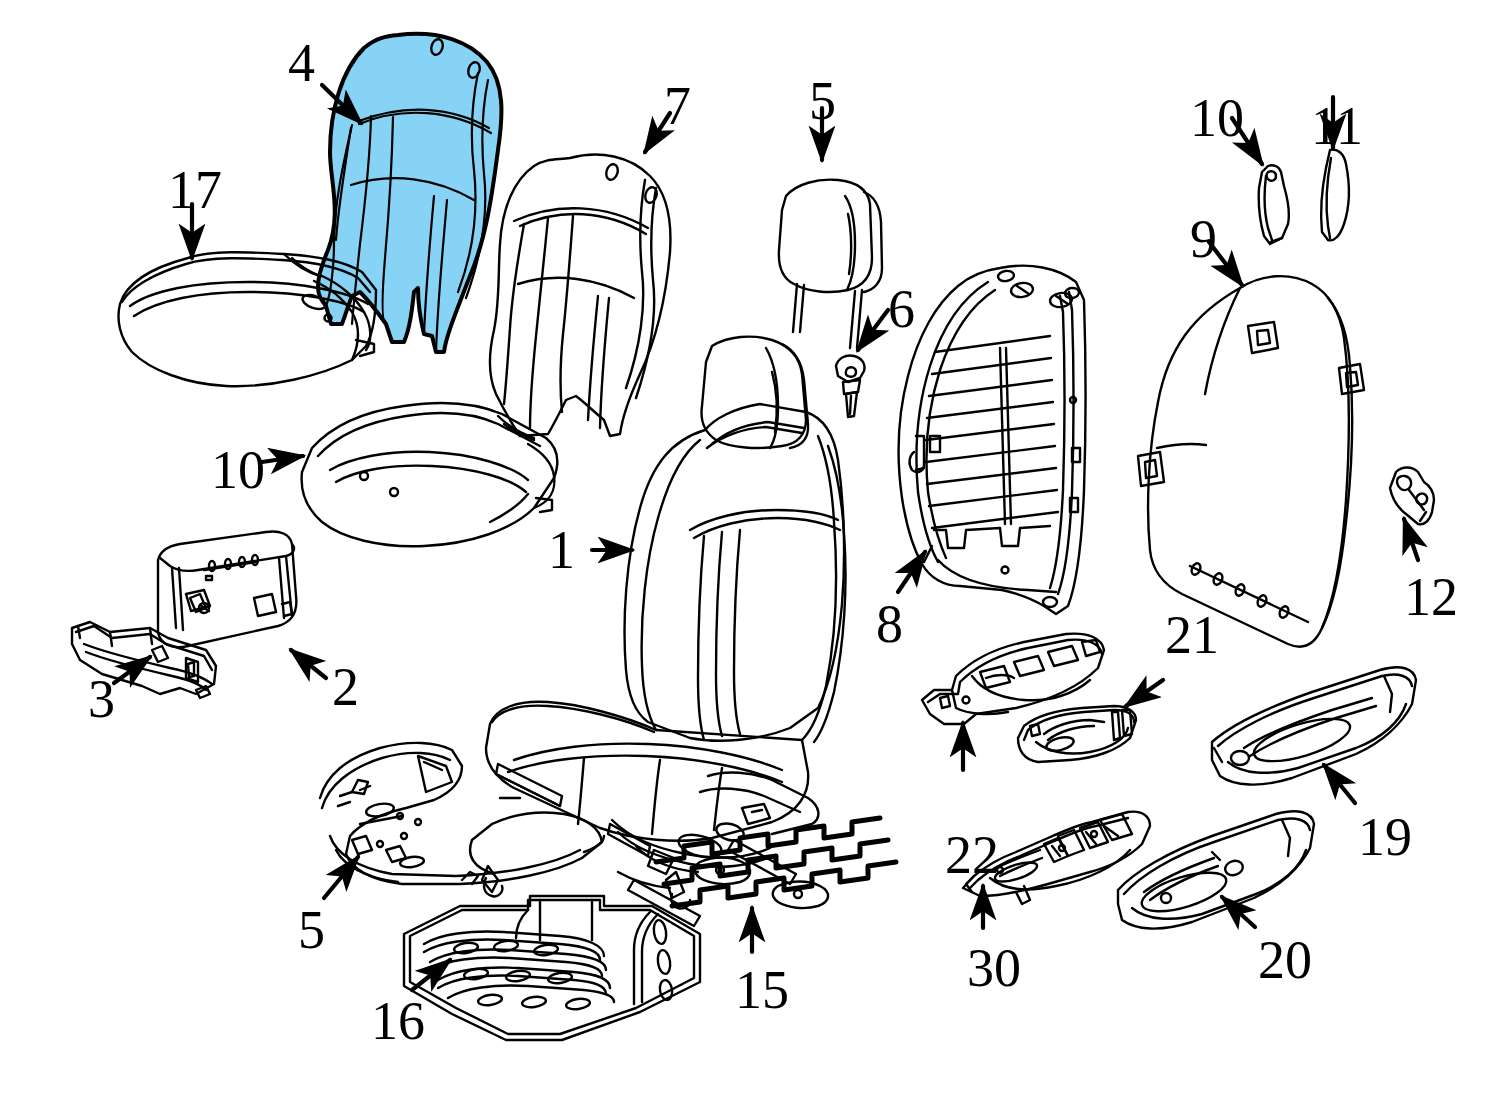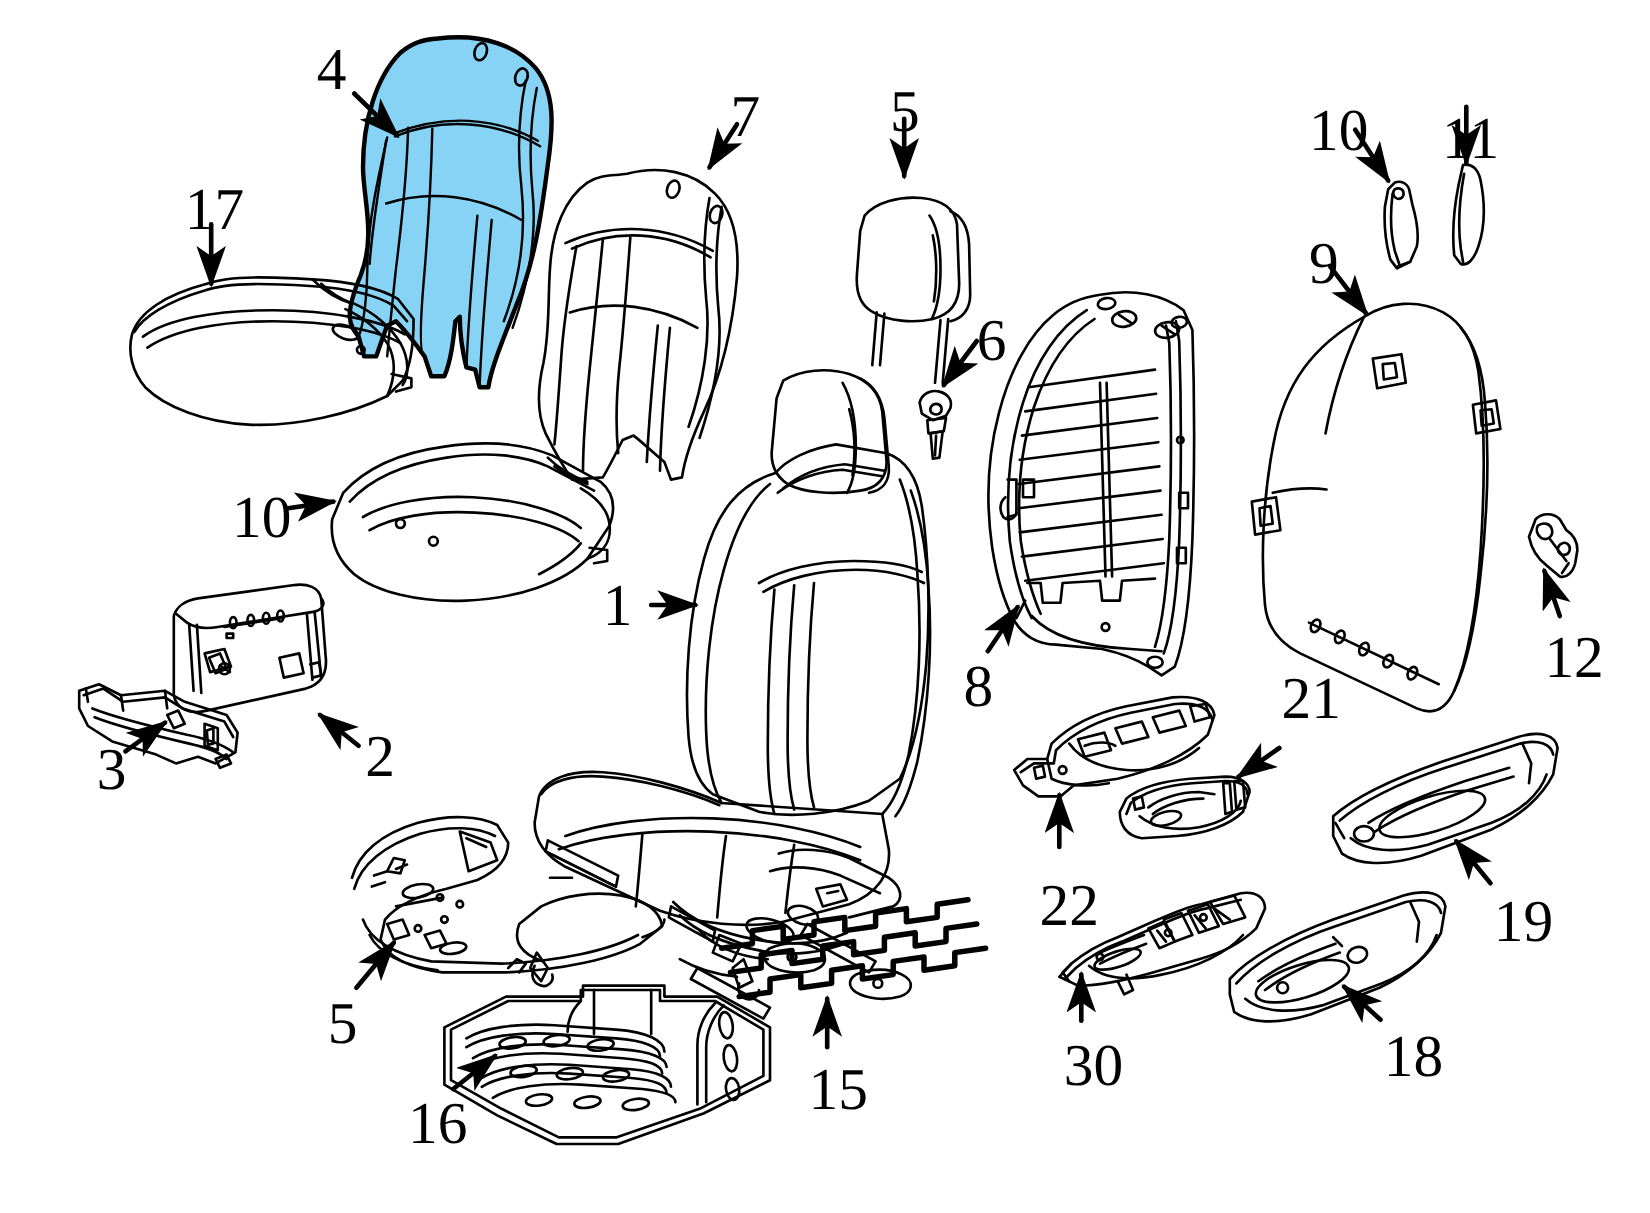--- a/index.html
+++ b/index.html
@@ -536,20 +536,20 @@
       <div class="callout" style="left: 876px; top: 597px;">8</div>
       <div class="callout" style="left: 1190px; top: 212px;">9</div>
       <div class="callout" style="left: 1190px; top: 78px; margin-top: 13px;">10</div>
       <div class="callout" style="left: 1311px; top: 55px; margin-top: 44px;">11</div>
       <div class="callout" style="left: 1404px; top: 570px;">12</div>
       <div class="callout" style="left: 211px; top: 443px;">10</div>
       <div class="callout" style="left: 298px; top: 903px;">5</div>
       <div class="callout" style="left: 735px; top: 963px; text-align: center;">15</div>
       <div class="callout" style="left: 371px; top: 994px;">16</div>
       <div class="callout" style="left: 168px; top: 163px;">17</div>
-      <div class="callout" style="left: 1258px; top: 933px;">18</div>
+      <div class="callout" style="left: 1258px; top: 933px;">20</div>
       <div class="callout" style="left: 1358px; top: 810px;">19</div>
       <div class="callout" style="left: 967px; top: 941px;">30</div>
       <div class="callout" style="left: 1165px; top: 608px;">21</div>
-      <div class="callout" style="left: 945px; top: 796px;">22</div>
+      <div class="callout" style="left: 945px; top: 828px;">22</div>
     </div>
 
 </div>
 
 </body></html>

